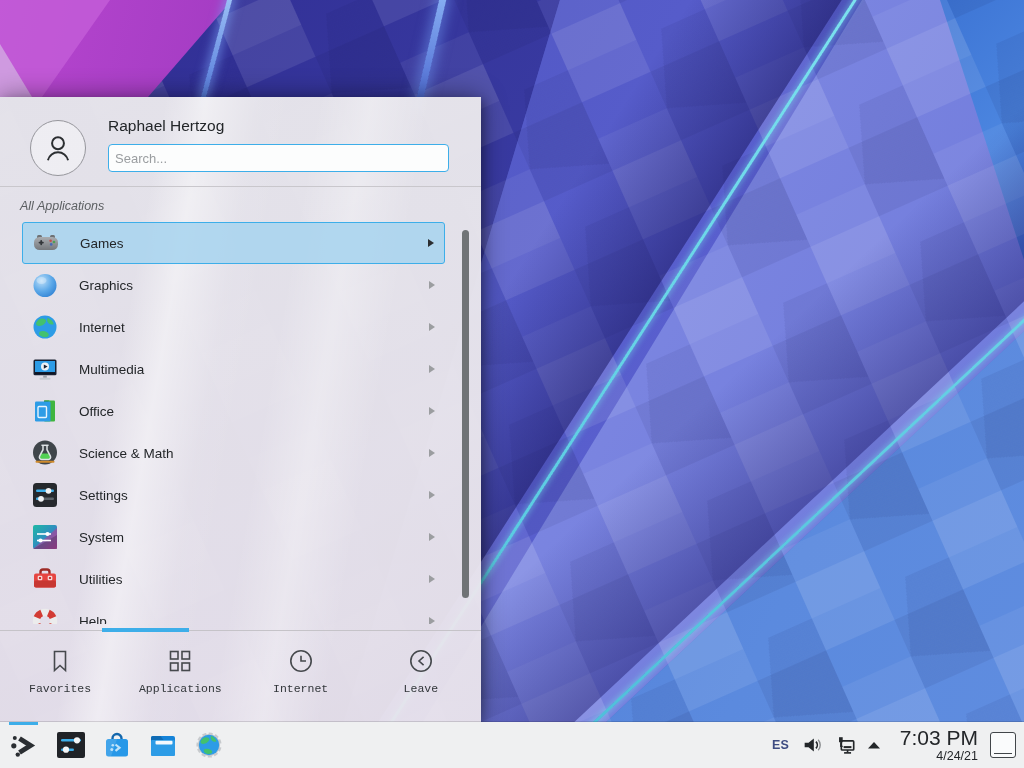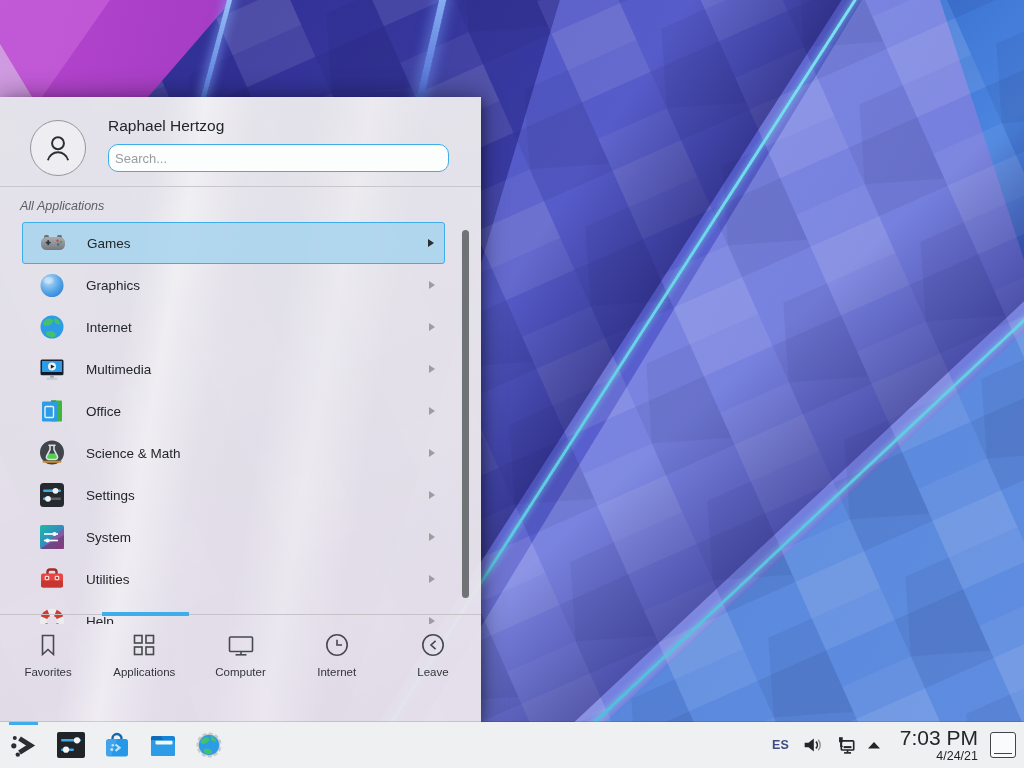--- a/index.html
+++ b/index.html
@@ -64,40 +64,40 @@
     box-shadow:0 0 24px rgba(0,0,0,.45),3px 3px 8px rgba(0,0,0,.22);z-index:3;}
   .panel-beams{position:absolute;inset:0;pointer-events:none;
     background:
       linear-gradient(100deg,rgba(255,255,255,0) 28%,rgba(255,255,255,.45) 35%,rgba(255,255,255,.06) 44%,rgba(255,255,255,0) 50%),
       linear-gradient(100deg,rgba(255,255,255,0) 54%,rgba(255,255,255,.3) 63%,rgba(255,255,255,0) 73%);}
   .avatar{position:absolute;left:30px;top:23px;width:56px;height:56px;border-radius:50%;
     border:1px solid #96969c;background:rgba(250,250,252,.5);
     display:flex;align-items:center;justify-content:center;box-sizing:border-box;}
   .user-name{position:absolute;left:108px;top:20px;font-size:15.5px;color:#232629;}
   .search{position:absolute;left:108px;top:47px;width:341px;height:28px;
-    border:1px solid #3daee9;border-radius:10px;background:#fcfdfd;
+    border:1px solid #3daee9;border-radius:4px;background:#fcfdfd;
     font-family:"Liberation Sans",sans-serif;font-size:13px;color:#232629;
     padding:0 6px;box-sizing:border-box;outline:none;}
   .search::placeholder{color:#9a9da0;}
   .header-sep{position:absolute;left:0;top:89px;width:481px;height:1px;background:#c9c7cc;}
   .section-label{position:absolute;left:20px;top:102px;font-size:12.5px;color:#5c5f62;font-style:italic;}
 
   .list{position:absolute;left:0;top:125px;width:481px;height:402px;overflow:hidden;}
-  .row{position:absolute;left:22px;width:423px;height:42px;display:flex;align-items:center;box-sizing:border-box;padding-left:7px;}
+  .row{position:absolute;left:22px;width:423px;height:42px;display:flex;align-items:center;box-sizing:border-box;}
   .row .cat-icon{width:28px;height:28px;margin-left:9px;flex:0 0 28px;}
   .row .cat-label{margin-left:20px;font-size:13.5px;color:#232629;}
   .row .arrow{position:absolute;right:10px;top:50%;margin-top:-4.5px;width:0;height:0;
     border-left:6px solid #9b9da0;border-top:4.5px solid transparent;border-bottom:4.5px solid transparent;}
   .row.selected{background:rgba(167,212,238,.85);border:1px solid #3daee9;border-radius:3px;}
   .row.selected .arrow{border-left-color:#2b2e31;}
   .scroll-thumb{position:absolute;left:462px;top:133px;width:7px;height:368px;
     border-radius:3.5px;background:#707376;}
 
-  .tabbar{position:absolute;left:0;top:517px;width:481px;height:98px;
-    border-top:1px solid #c5c3c8;display:flex;box-sizing:border-box;}
+  .tabbar{position:absolute;left:0;top:533px;width:481px;height:98px;
+    border-top:1px solid #c5c3c8;display:flex;box-sizing:border-box;font-family:Liberation Mono, monospace;}
   .tab{flex:1;display:flex;flex-direction:column;align-items:center;padding-top:15px;}
   .tab svg{width:30px;height:30px;stroke:#46494d;stroke-width:1.6;fill:none;}
   .tab .tab-label{margin-top:6px;font-size:11.5px;color:#32363a;}
   .tab-indicator{position:absolute;left:102px;top:-3px;width:87px;height:4px;background:#3daee9;}
 
   
   .taskbar{position:absolute;left:0;bottom:0;width:1024px;height:46px;background:#eff0f1;
     box-shadow:0 -1px 0 rgba(0,0,0,.13);display:flex;align-items:center;z-index:5;}
   .tb-launcher{position:relative;width:38px;height:46px;margin-left:5px;
     display:flex;align-items:center;justify-content:center;}
@@ -311,28 +311,20 @@
       <div class="tab">
         <svg viewBox="0 0 30 30">
           <rect x="5.5" y="5.5" width="7.5" height="7.5"></rect>
             <rect x="17" y="5.5" width="7.5" height="7.5"></rect>
           <rect x="5.5" y="17" width="7.5" height="7.5"></rect>
             <rect x="17" y="17" width="7.5" height="7.5"></rect>
         </svg>
         <span class="tab-label">Applications</span>
       </div>
 
-      <div class="tab">
-        <svg viewBox="0 0 30 30">
-          <rect x="3.5" y="7" width="23" height="14.5" rx="1"></rect>
-          <path d="M15 21.5 v3.2"></path>
-            <path d="M9.5 24.8 h11"></path>
-        </svg>
-        <span class="tab-label">Computer</span>
-      </div>
 
       <div class="tab">
         <svg viewBox="0 0 30 30">
           <circle cx="15" cy="15" r="10.2"></circle>
             <path d="M15 9.8 V15 h5"></path>
         </svg>
         <span class="tab-label">Internet</span>
       </div>
 
       <div class="tab">

